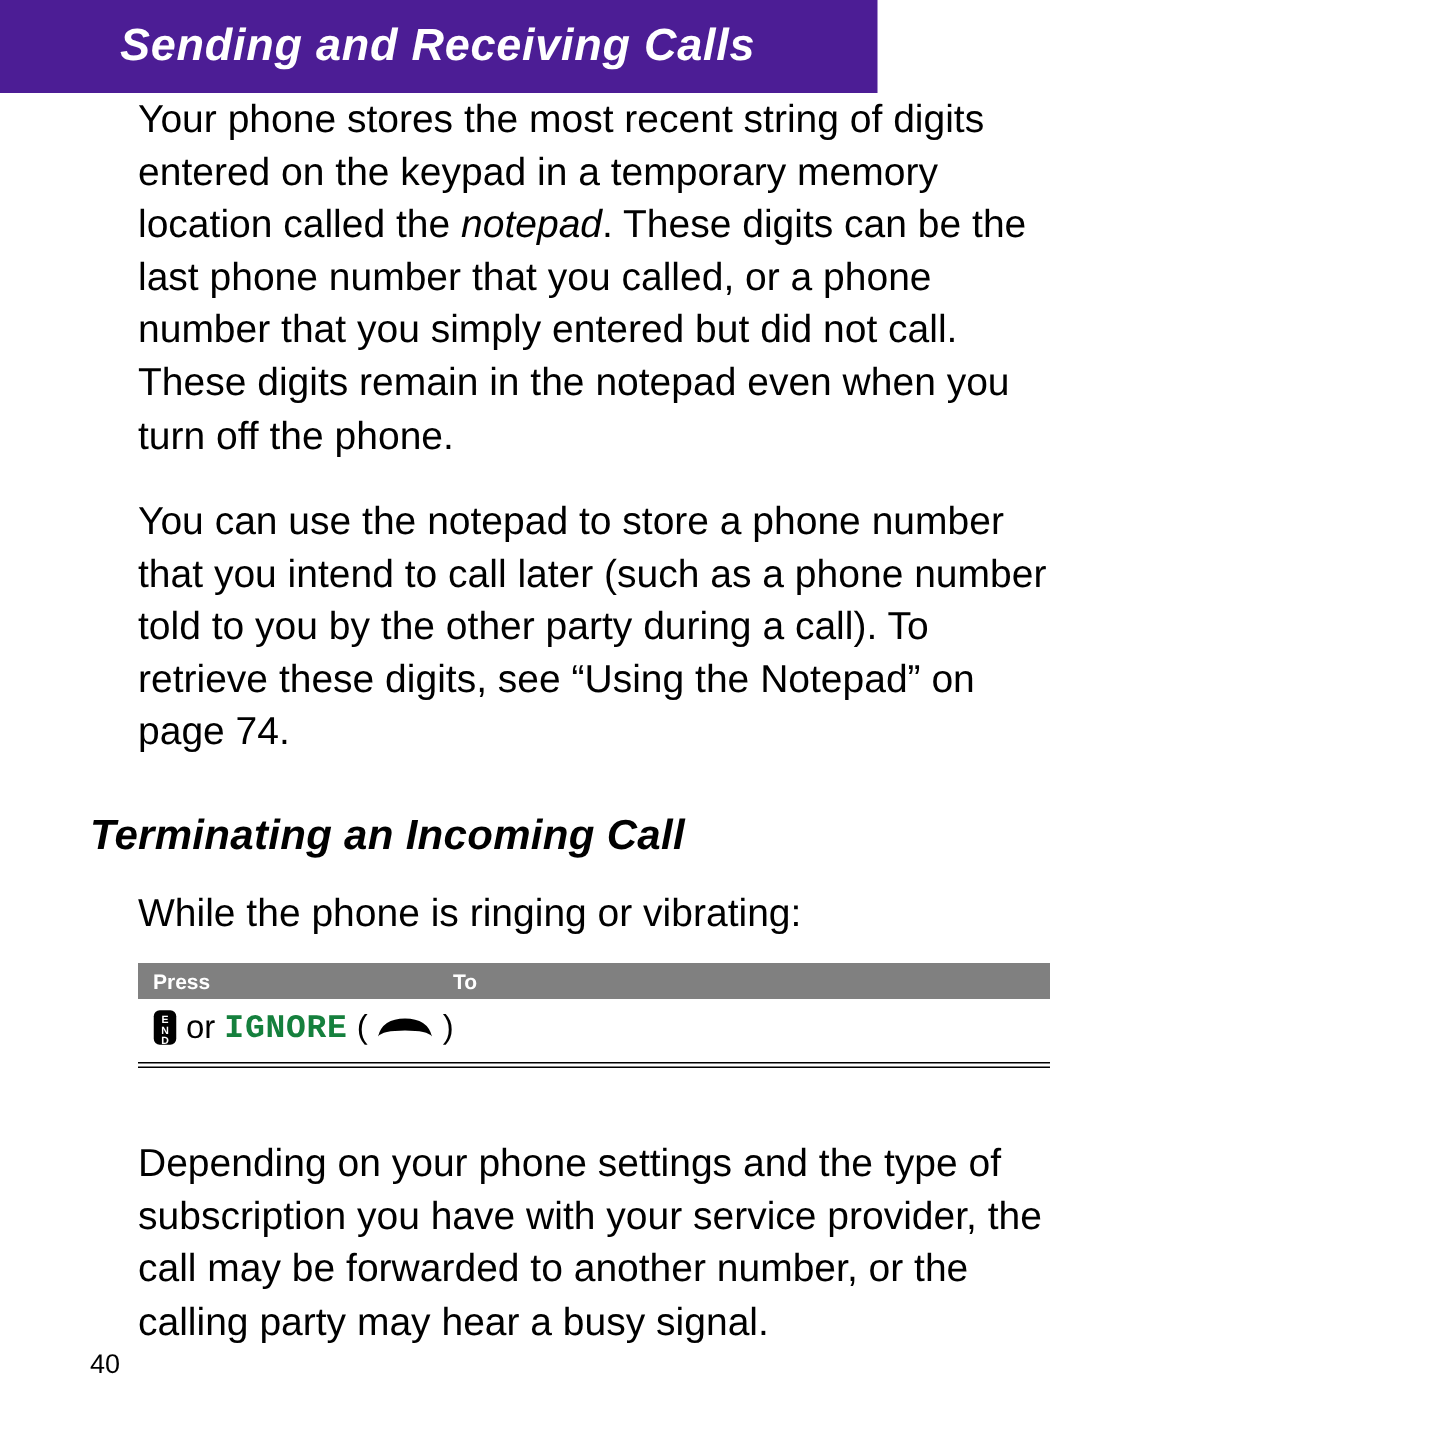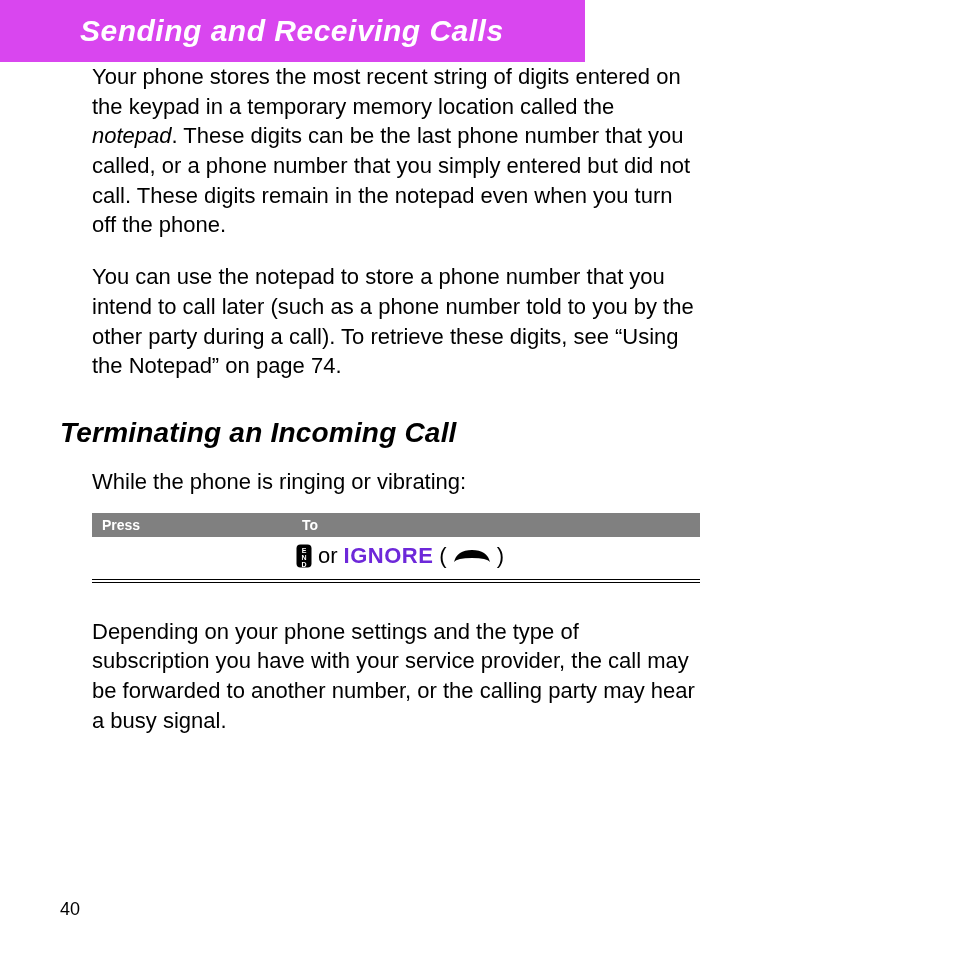--- a/index.html
+++ b/index.html
@@ -14,21 +14,21 @@
     overflow: hidden;
   }
   .page {
     box-sizing: border-box;
     width: 954px;
     height: 954px;
     padding: 0;
     position: relative;
   }
   .banner {
-    background: #d946ef;
+    background: #4c1d95;
     color: #fff;
     font-weight: 700;
     font-style: italic;
     font-size: 30px;
     letter-spacing: 0.5px;
     width: 585px;
     margin-left: 0;
     box-sizing: border-box;
     padding: 14px 0 14px 80px;
   }
@@ -38,59 +38,58 @@
     box-sizing: border-box;
   }
   h2.heading {
     font-weight: 700;
     font-style: italic;
     font-size: 28px;
     margin: 36px 0 18px 0;
     letter-spacing: 0.2px;
   }
   p.body {
-    font-size: 22px;
+    font-size: 26px;
     line-height: 1.35;
     margin: 0 0 22px 32px;
     font-weight: 400;
   }
   em.kw { font-style: italic; }
   
   .tbl-wrap { margin: 8px 0 0 32px; }
   .thead {
     background: #808080;
     color: #fff;
     font-weight: 700;
     font-size: 14px;
     display: flex;
     padding: 4px 10px;
   }
   .thead .c1 { width: 200px; }
   .thead .c2 { flex: 1; }
   .trow {
     display: flex;
-    align-items: center;
+    align-items: flex-end;
     font-size: 22px;
     padding: 6px 10px 10px 10px;
     border-bottom: 4px double #000;
-    flex-direction: column;
   }
   .trow .c1 {
     width: 200px;
     display: flex;
     align-items: center;
     gap: 6px;
   }
   .trow .c2 { flex: 1; }
   .ignore-label {
-    font-family: Liberation Sans, sans-serif;
+    font-family: Liberation Mono, monospace;
     font-weight: 700;
     font-stretch: condensed;
     letter-spacing: 0.5px;
-    color: #6d28d9;
+    color: #15803d;
   }
   .or-text { font-weight: 400; }
   .page-number {
     position: absolute;
     left: 60px;
     bottom: 34px;
     font-size: 18px;
     font-weight: 400;
   }
   svg { display: block; }
@@ -137,19 +136,19 @@
           <span>
             <svg width="38" height="16" viewBox="0 0 38 16">
               <path d="M1 14 Q4 2 19 2 Q34 2 37 14 Q34 10 19 10 Q4 10 1 14 Z" fill="#000"></path>
             </svg>
           </span>
           <span>)</span>
         </div>
       </div>
     </div>
 
-    <p class="body" style="margin-top:34px;">Depending on your phone settings and the type of subscription you have with your service provider, the call may be forwarded to another number, or the calling party may hear a busy signal.</p>
+    <p class="body" style="margin-top:46px;">Depending on your phone settings and the type of subscription you have with your service provider, the call may be forwarded to another number, or the calling party may hear a busy signal.</p>
 
   </div>
 
   <div class="page-number">40</div>
 
 </div>
 
 </body></html>

